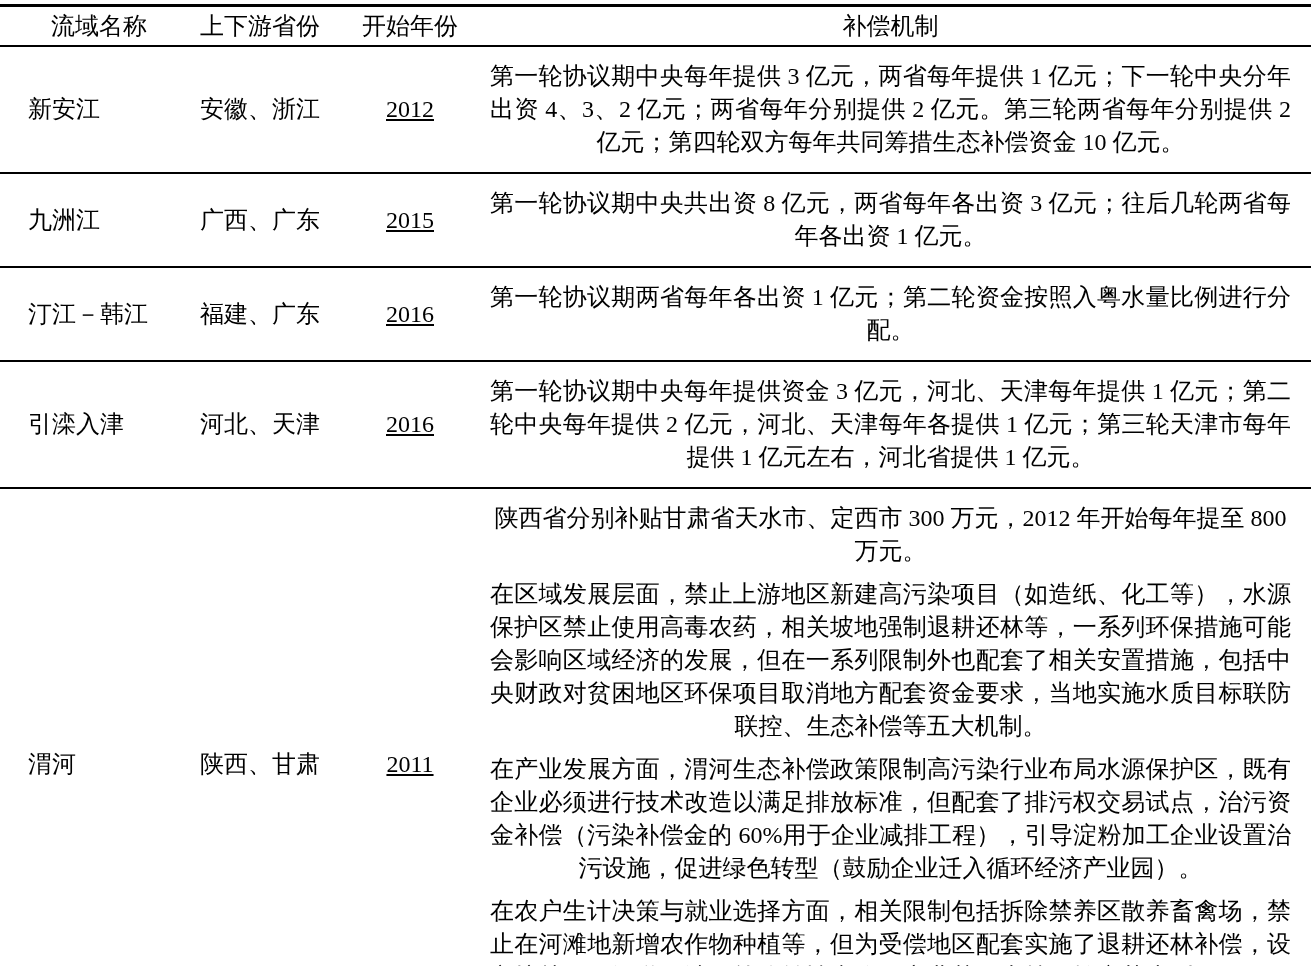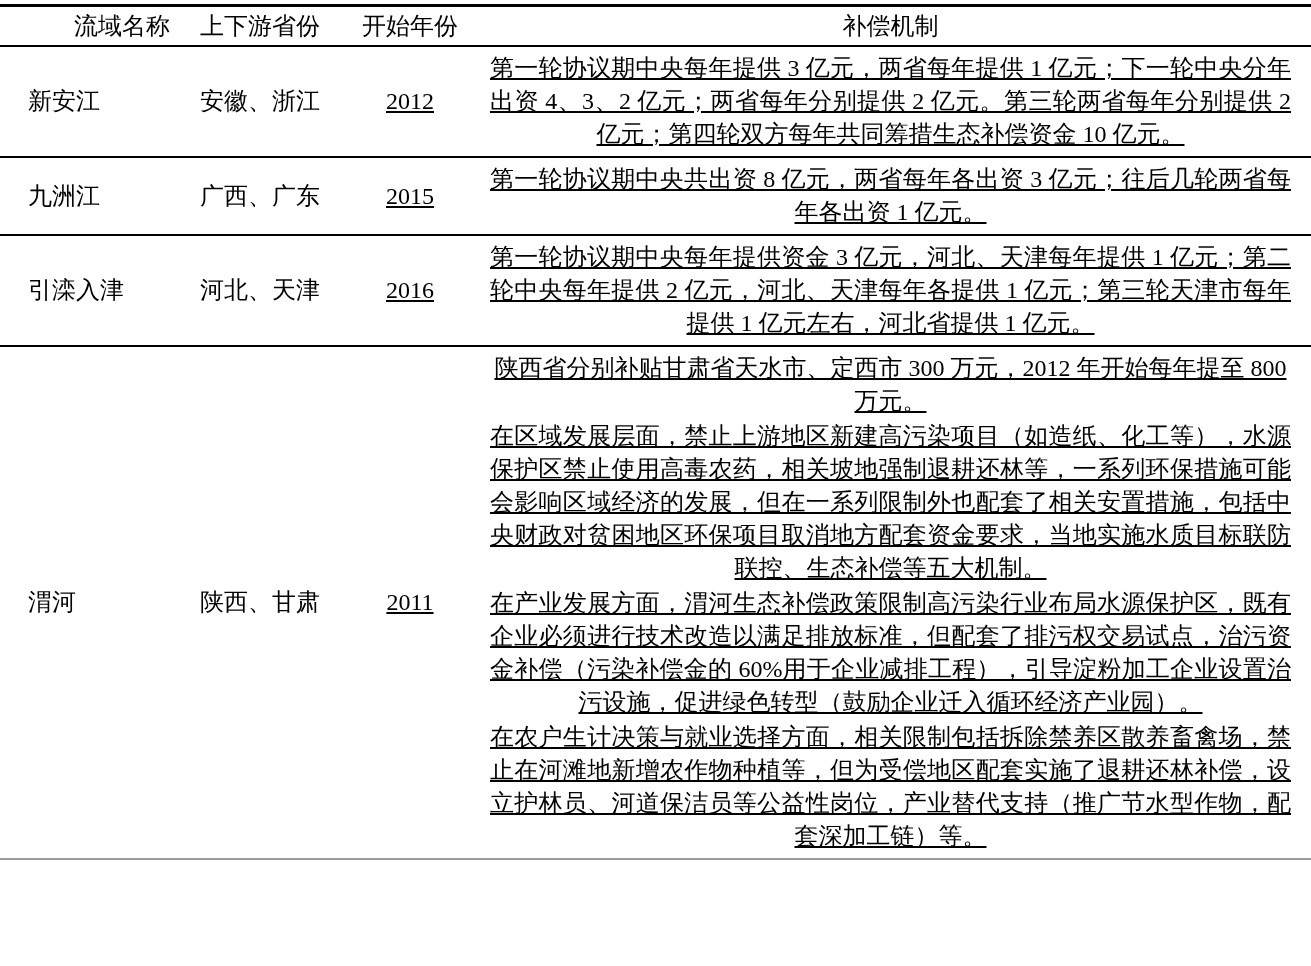--- a/index.html
+++ b/index.html
@@ -28,40 +28,39 @@
   col.c3 { width: 120px; }
   col.c4 { width: 841px; }
 
   thead th {
     font-weight: normal;
     border-bottom: 2px solid #000000;
     padding: 3px 0;
     line-height: 32px;
     vertical-align: middle;
   }
-  th.h-basin { text-align: right; padding-left: 28px; }
+  th.h-basin { text-align: center; padding-left: 28px; }
   th.h-prov, th.h-year, th.h-mech { text-align: center; }
 
   tbody tr { border-bottom: 2px solid #000000; }
   tbody tr:last-child { border-bottom: none; }
 
   tbody td {
     vertical-align: middle;
     padding: 2px 4px;
     line-height: 33px;
   }
   td.c-basin { text-align: left; padding-left: 28px; }
   td.c-prov  { text-align: center; font-family: Liberation Serif, serif; }
   td.c-year  { text-align: center; text-decoration: underline; }
   td.c-mech  { padding: 3px 20px; }
   td.c-mech p {
-    margin: 2px 0;
+    margin: 10px 0;
     text-align: justify;
     text-align-last: center;
-    text-decoration: underline;
   }
   td.c-mech p.centered {
     text-align: center;
     text-align-last: center;
   }
 </style>
 </head>
 <body>
 
 <div class="doc">
@@ -91,20 +90,28 @@
       </tr>
       <tr>
         <td class="c-basin">九洲江</td>
         <td class="c-prov">广西、广东</td>
         <td class="c-year">2015</td>
         <td class="c-mech">
           <p>第一轮协议期中央共出资 8 亿元，两省每年各出资 3 亿元；往后几轮两省每年各出资 1 亿元。</p>
         </td>
       </tr>
       <tr>
+        <td class="c-basin">汀江－韩江</td>
+        <td class="c-prov">福建、广东</td>
+        <td class="c-year">2016</td>
+        <td class="c-mech">
+          <p>第一轮协议期两省每年各出资 1 亿元；第二轮资金按照入粤水量比例进行分配。</p>
+        </td>
+      </tr>
+      <tr>
         <td class="c-basin">引滦入津</td>
         <td class="c-prov">河北、天津</td>
         <td class="c-year">2016</td>
         <td class="c-mech">
           <p>第一轮协议期中央每年提供资金 3 亿元，河北、天津每年提供 1 亿元；第二轮中央每年提供 2 亿元，河北、天津每年各提供 1 亿元；第三轮天津市每年提供 1 亿元左右，河北省提供 1 亿元。</p>
         </td>
       </tr>
       <tr>
         <td class="c-basin">渭河</td>
         <td class="c-prov">陕西、甘肃</td>

